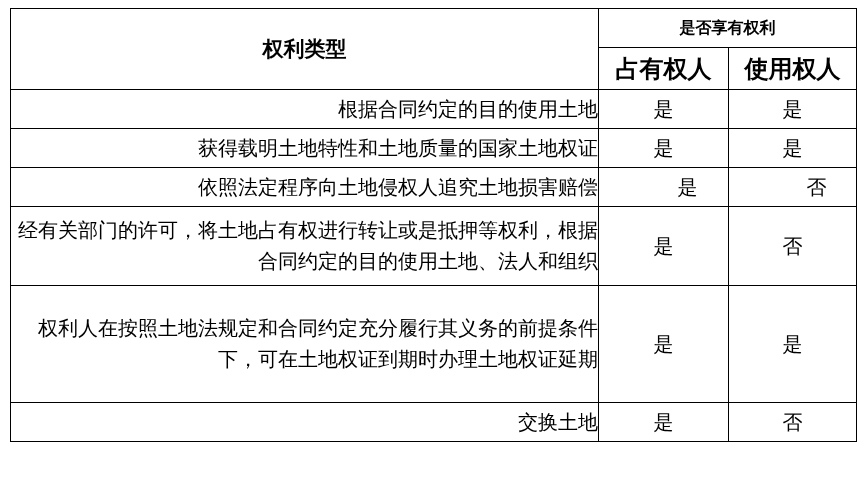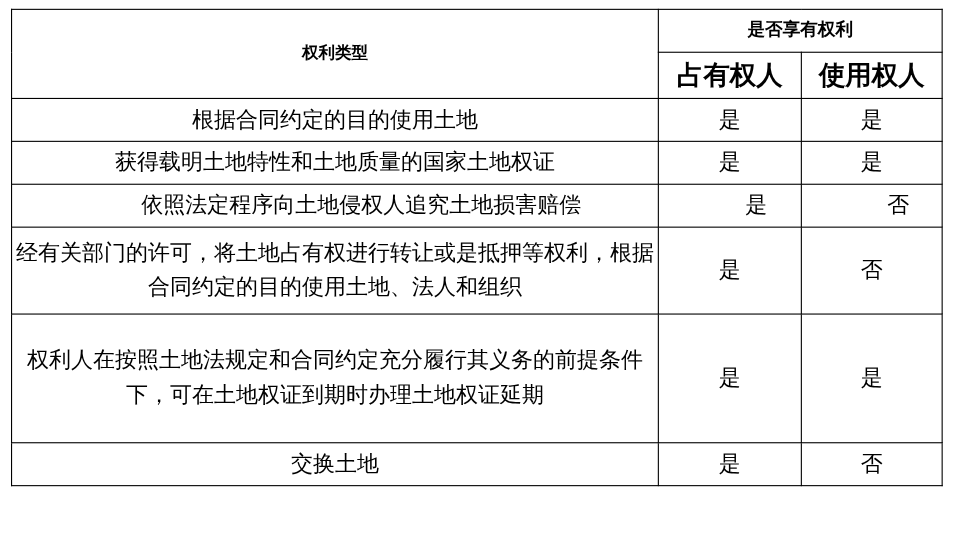--- a/index.html
+++ b/index.html
@@ -33,42 +33,42 @@
     padding: 0;
     vertical-align: middle;
   }
   col.c-type  { width: 588px; }
   col.c-own   { width: 130px; }
   col.c-use   { width: 128px; }
 
   .hdr-type {
     text-align: center;
     font-weight: bold;
-    font-size: 15px;
+    font-size: 21px;
     line-height: 1.35;
     height: 80px;
     padding: 0 8px;
     margin-left: 33px;
   }
   .hdr-group {
     text-align: center;
     font-weight: bold;
     font-size: 16px;
     line-height: 1.35;
     height: 38px;
   }
   .hdr-sub {
     text-align: center;
     font-weight: bold;
     font-size: 24px;
     line-height: 1.35;
     height: 40px;
   }
   .cell-type {
-    text-align: center;
+    text-align: right;
     font-size: 20px;
     line-height: 1.55;
     padding: 7px 9px 8px 9px;
   }
   .cell-val {
     text-align: center;
     font-size: 20px;
     line-height: 1.4;
   }
   .row-h1 .cell-type, .row-h1 .cell-val { height: 38px; }

